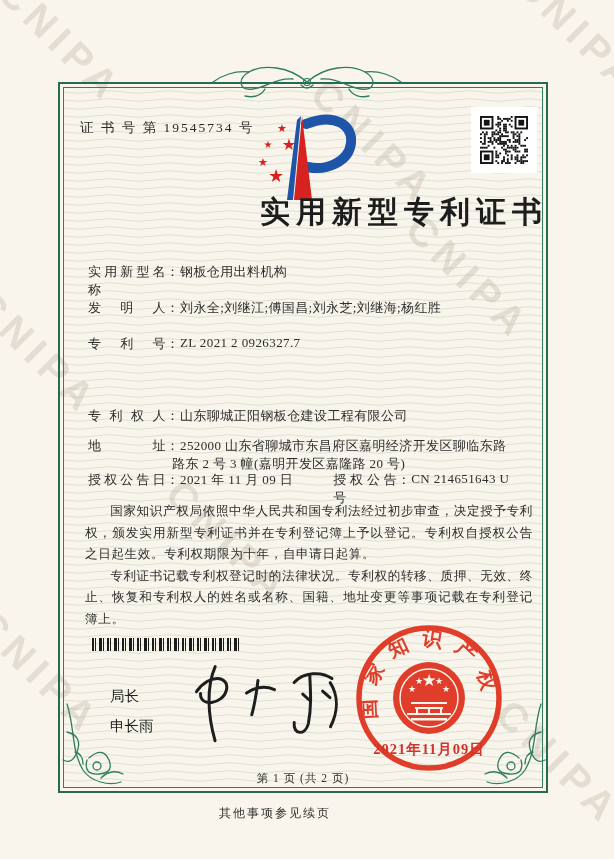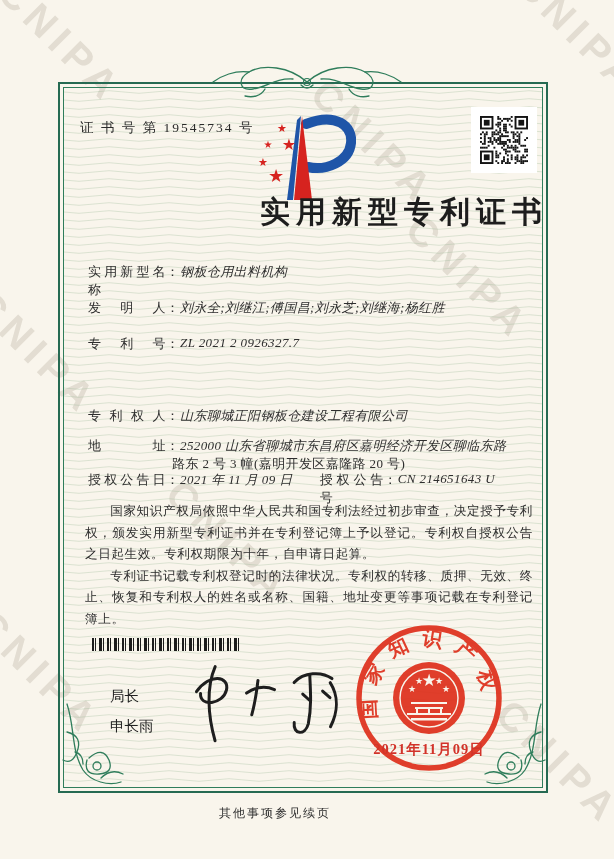--- a/index.html
+++ b/index.html
@@ -32,25 +32,25 @@
   .logo{position:absolute;left:256px;top:110px;width:100px;height:94px;}
   .qr-patch{position:absolute;left:471px;top:107px;width:66px;height:66px;background:#ffffff;}
   .qr{position:absolute;left:480px;top:116px;}
 
   .title{position:absolute;left:58px;top:192px;width:490px;text-align:right;
       font-size:30px;font-weight:bold;letter-spacing:6px;color:#1d1d1d;}
 
   .row{position:absolute;left:88px;width:452px;font-size:13px;color:#2e2e2e;letter-spacing:.4px;}
   .flabel{display:inline-block;width:78px;text-align:justify;text-align-last:justify;vertical-align:top;}
   .fcolon{display:inline-block;width:14px;}
-  .fvalue{display:inline-block;vertical-align:top;max-width:350px;font-style:italic;}
+  .fvalue{display:inline-block;vertical-align:top;max-width:350px;}
   .r0{top:263px;} .r1{top:299px;} .r2{top:335px;} .r3{top:371px;} .r4{top:407px;}
   .r5{top:437px;} .r6{top:471px;}
   .addr2{position:absolute;left:172px;top:455px;font-size:13px;color:#2e2e2e;letter-spacing:.4px;}
-  .pair2{margin-left:27px;}
+  .pair2{margin-left:40px;}
   .pair2 .flabel{width:64px;}
 
   .paras{position:absolute;left:85px;top:501px;width:448px;font-size:12.6px;
       line-height:21.5px;color:#2e2e2e;text-align:justify;letter-spacing:.6px;}
   .paras p{margin:0;text-indent:2em;}
 
   .barcode{position:absolute;left:92px;top:638px;width:150px;height:13px;
       background:repeating-linear-gradient(90deg,#1c1c1c 0 2px,transparent 2px 3px,
        #1c1c1c 3px 4px,transparent 4px 7px,#1c1c1c 7px 10px,transparent 10px 11px,
        #1c1c1c 11px 12px,transparent 12px 15px);}
@@ -484,15 +484,16 @@
         <rect x="58" y="95" width="44" height="2"></rect>
         <rect x="67" y="91" width="2" height="4"></rect>
         <rect x="79" y="91" width="2" height="4"></rect>
         <rect x="91" y="91" width="2" height="4"></rect>
         <rect x="62" y="100" width="36" height="2.5"></rect>
       </g>
     </g>
     <text x="80" y="136" text-anchor="middle" font-size="14.5" font-weight="bold" fill="#cf231a" letter-spacing="1">2021年11月09日</text>
   </svg>
 
+  <div class="page-info">第 1 页 (共 2 页)</div>
   <div class="continuation">其他事项参见续页</div>
 
 </div>
 
 </body></html>

